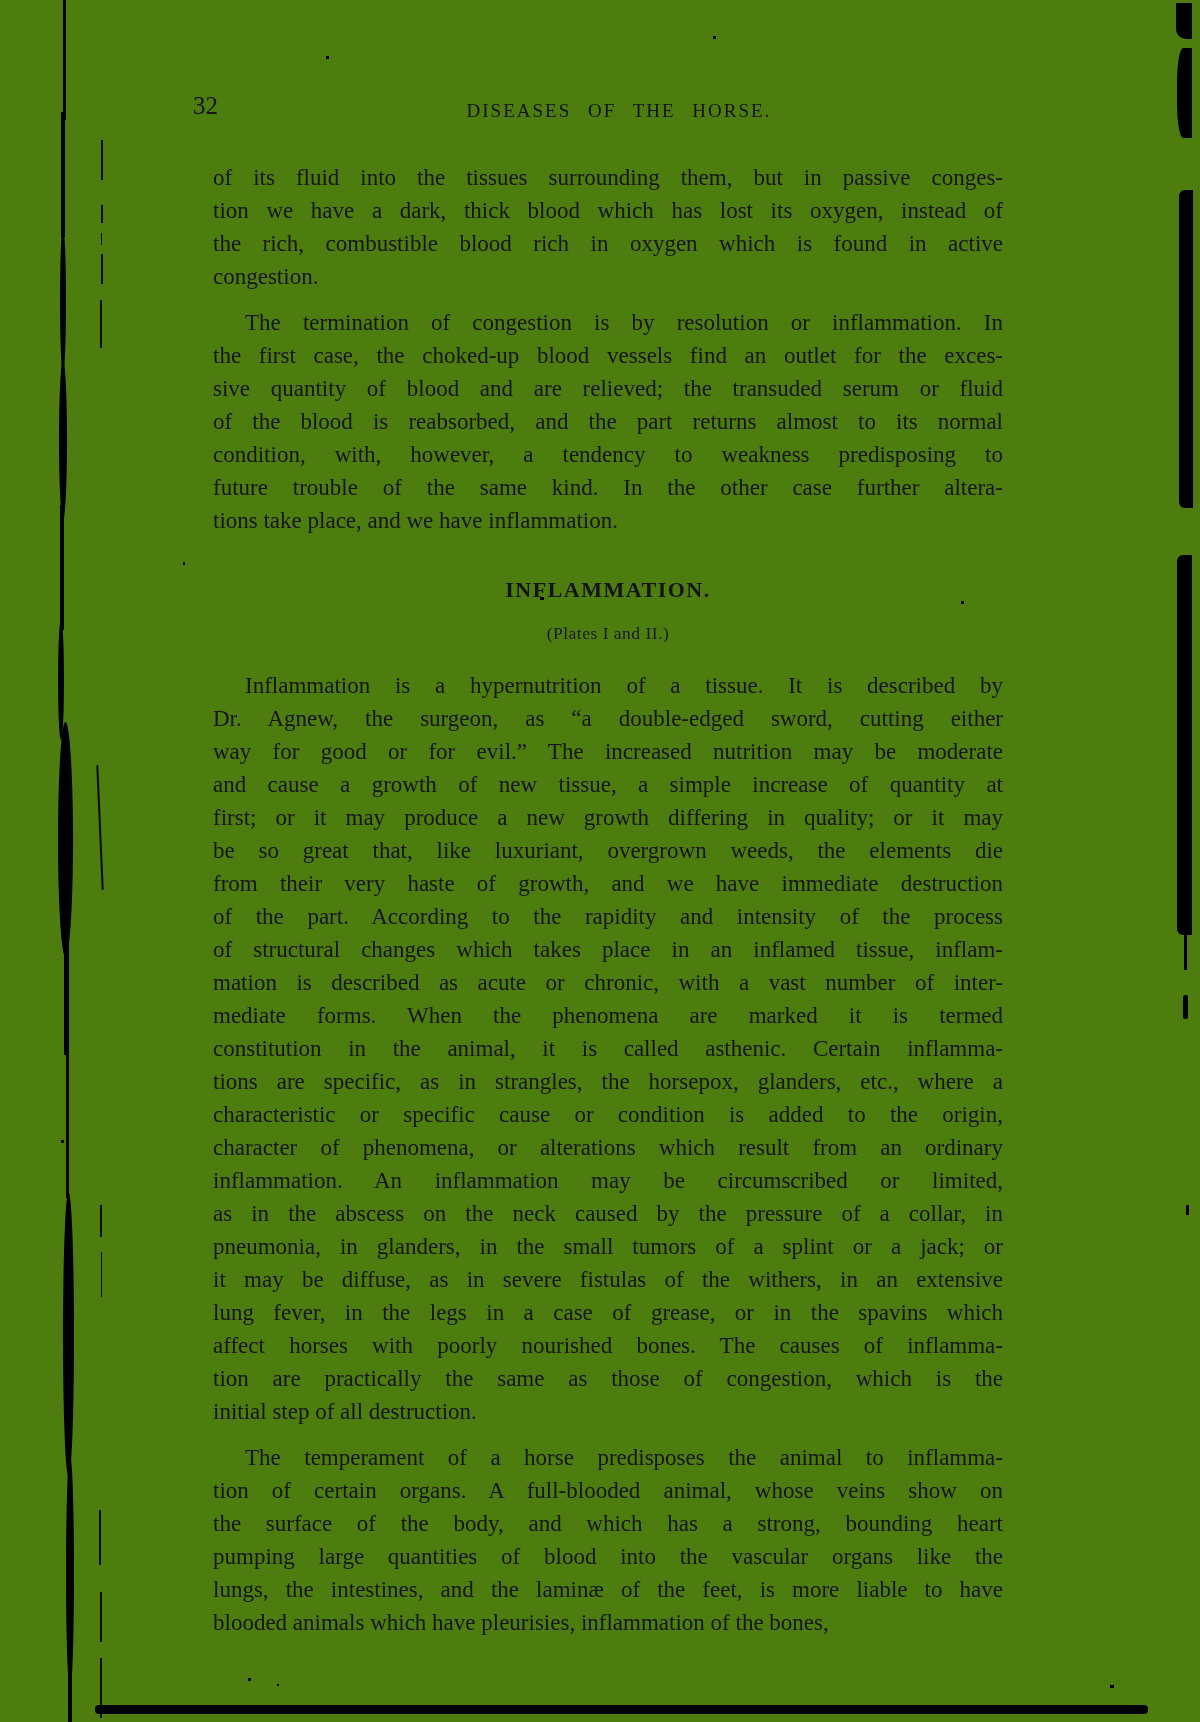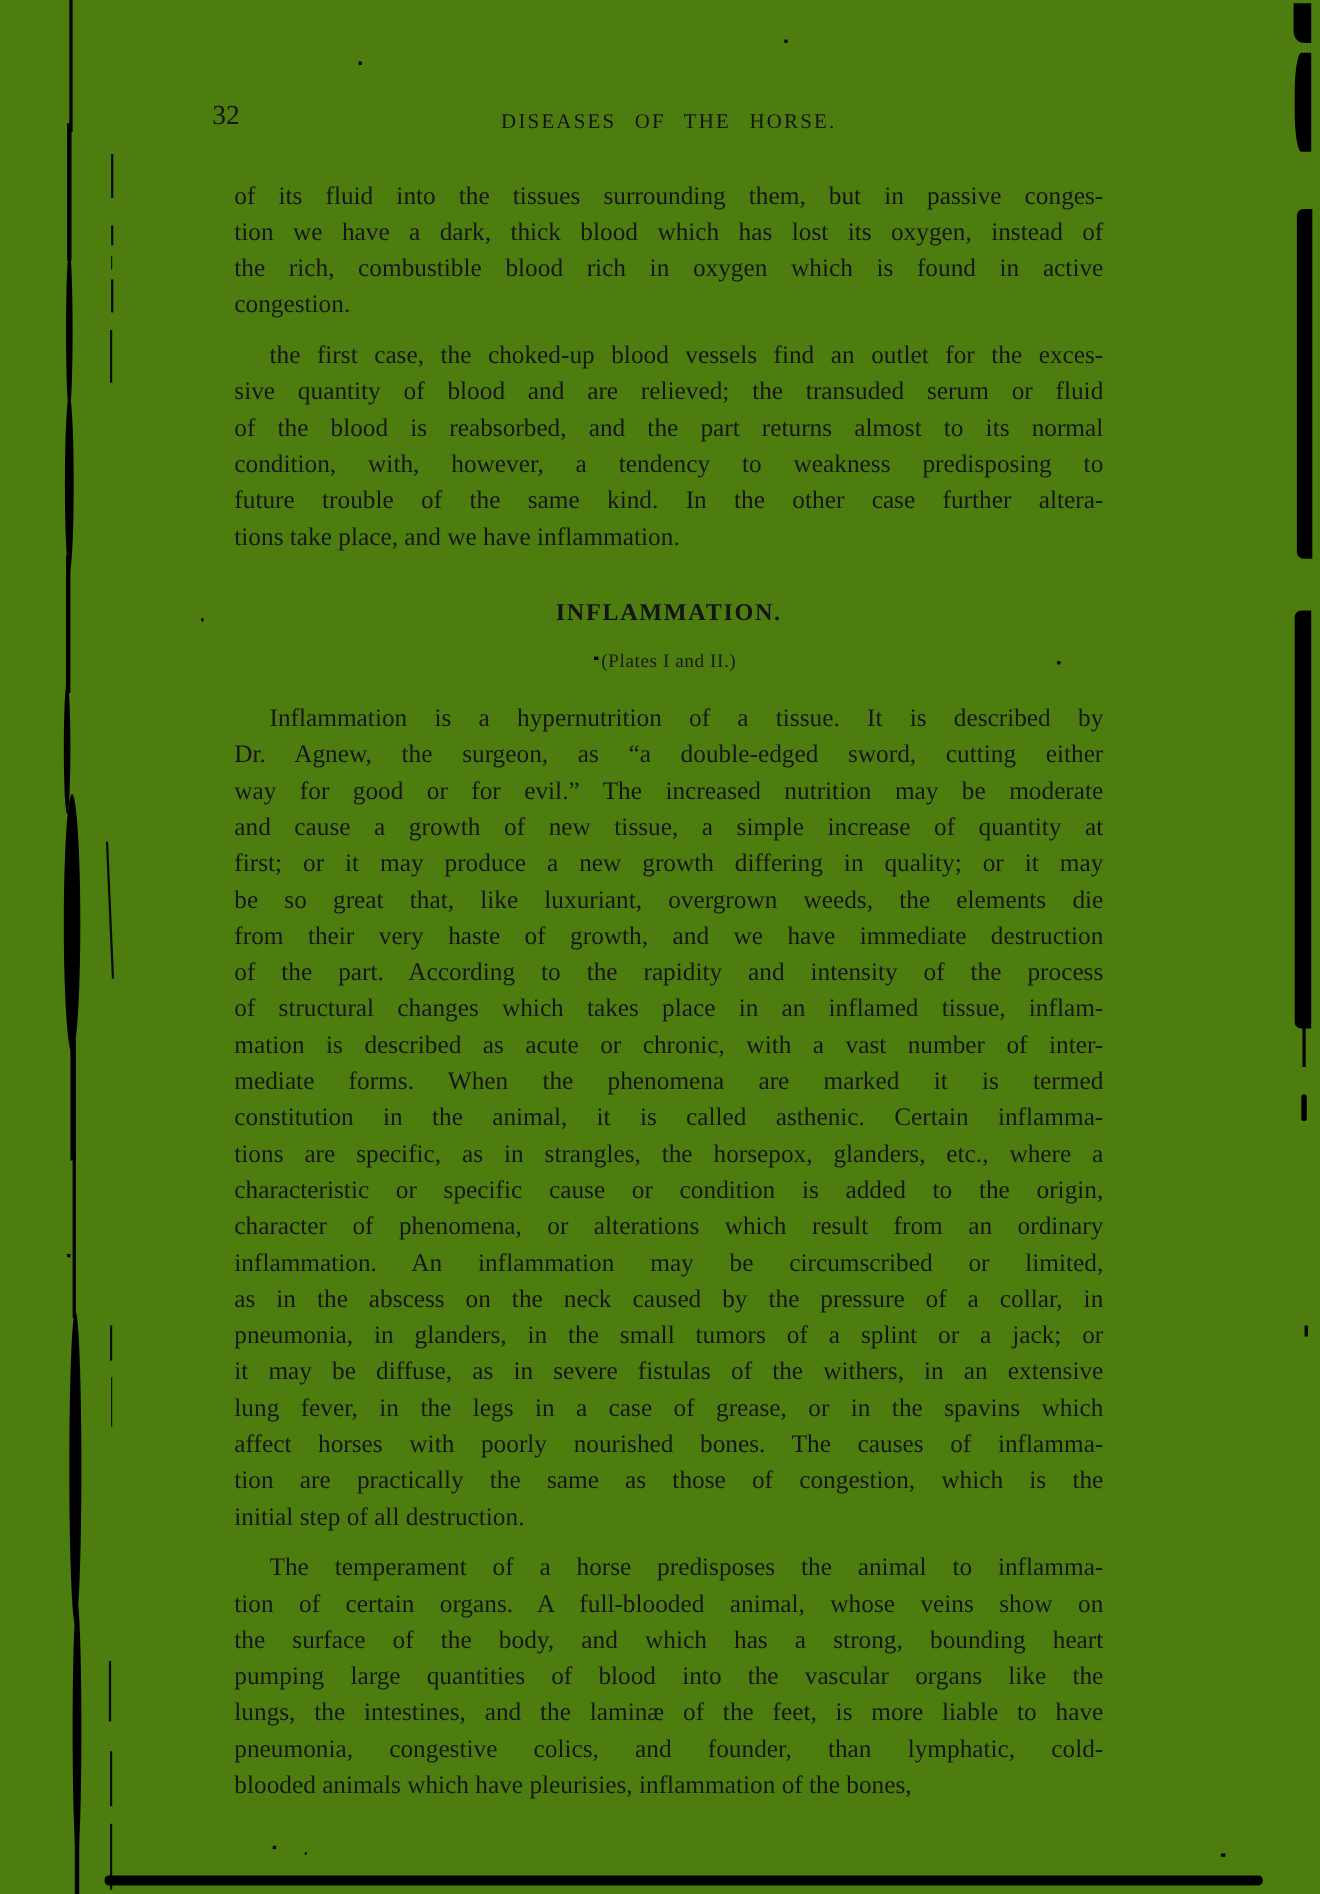--- a/index.html
+++ b/index.html
@@ -10,21 +10,21 @@
     color:#141414;
   }
   .page{position:absolute;inset:0;background:#4d7c0f;}
 
   
   .page-number{
     position:absolute;left:193px;top:93px;
     font-size:25px;line-height:26px;color:#141414;
   }
   .running-title{
-    position:absolute;left:200px;top:99px;width:816px;
+    position:absolute;left:211px;top:99px;width:816px;
     text-align:center;font-size:19px;line-height:24px;
     letter-spacing:2px;word-spacing:10px;color:#141414;
   }
 
   
   .text-column{
     position:absolute;left:200px;top:148px;width:816px;
   }
   .para{margin:13px;}
   .para.indent .line:first-child{text-indent:32px;}
@@ -61,20 +61,21 @@
 
   <div class="text-column">
     <div id="paras-top">
         <div class="para">
           <div class="line">of its fluid into the tissues surrounding them, but in passive conges-</div>
           <div class="line">tion we have a dark, thick blood which has lost its oxygen, instead of</div>
           <div class="line">the rich, combustible blood rich in oxygen which is found in active</div>
           <div class="line last">congestion.</div>
         </div>
         <div class="para indent">
+          <div class="line">The termination of congestion is by resolution or inflammation.  In</div>
           <div class="line">the first case, the choked-up blood vessels find an outlet for the exces-</div>
           <div class="line">sive quantity of blood and are relieved; the transuded serum or fluid</div>
           <div class="line">of the blood is reabsorbed, and the part returns almost to its normal</div>
           <div class="line">condition, with, however, a tendency to weakness predisposing to</div>
           <div class="line">future trouble of the same kind.  In the other case further altera-</div>
           <div class="line last">tions take place, and we have inflammation.</div>
         </div>
       </div>
     <div class="section-heading">INFLAMMATION.</div>
     <div class="plates-note">(Plates I and II.)</div>
@@ -103,21 +104,20 @@
           <div class="line">affect horses with poorly nourished bones.  The causes of inflamma-</div>
           <div class="line">tion are practically the same as those of congestion, which is the</div>
           <div class="line last">initial step of all destruction.</div>
         </div>
         <div class="para indent">
           <div class="line">The temperament of a horse predisposes the animal to inflamma-</div>
           <div class="line">tion of certain organs.  A full-blooded animal, whose veins show on</div>
           <div class="line">the surface of the body, and which has a strong, bounding heart</div>
           <div class="line">pumping large quantities of blood into the vascular organs like the</div>
           <div class="line">lungs, the intestines, and the laminæ of the feet, is more liable to have</div>
-          <div class="line">pneumonia, congestive colics, and founder, than lymphatic, cold-</div>
           <div class="line last">blooded animals which have pleurisies, inflammation of the bones,</div>
         </div>
       </div>
   </div>
 
   <div class="art" style="left:63px;top:0;width:3px;height:120px;"></div>
   <div class="art" style="left:61px;top:112px;width:4px;height:125px;"></div>
   <div class="art lens" style="left:60px;top:228px;width:6px;height:145px;"></div>
   <div class="art lens" style="left:59px;top:360px;width:8px;height:160px;"></div>
   <div class="art" style="left:60px;top:505px;width:4px;height:125px;"></div>

